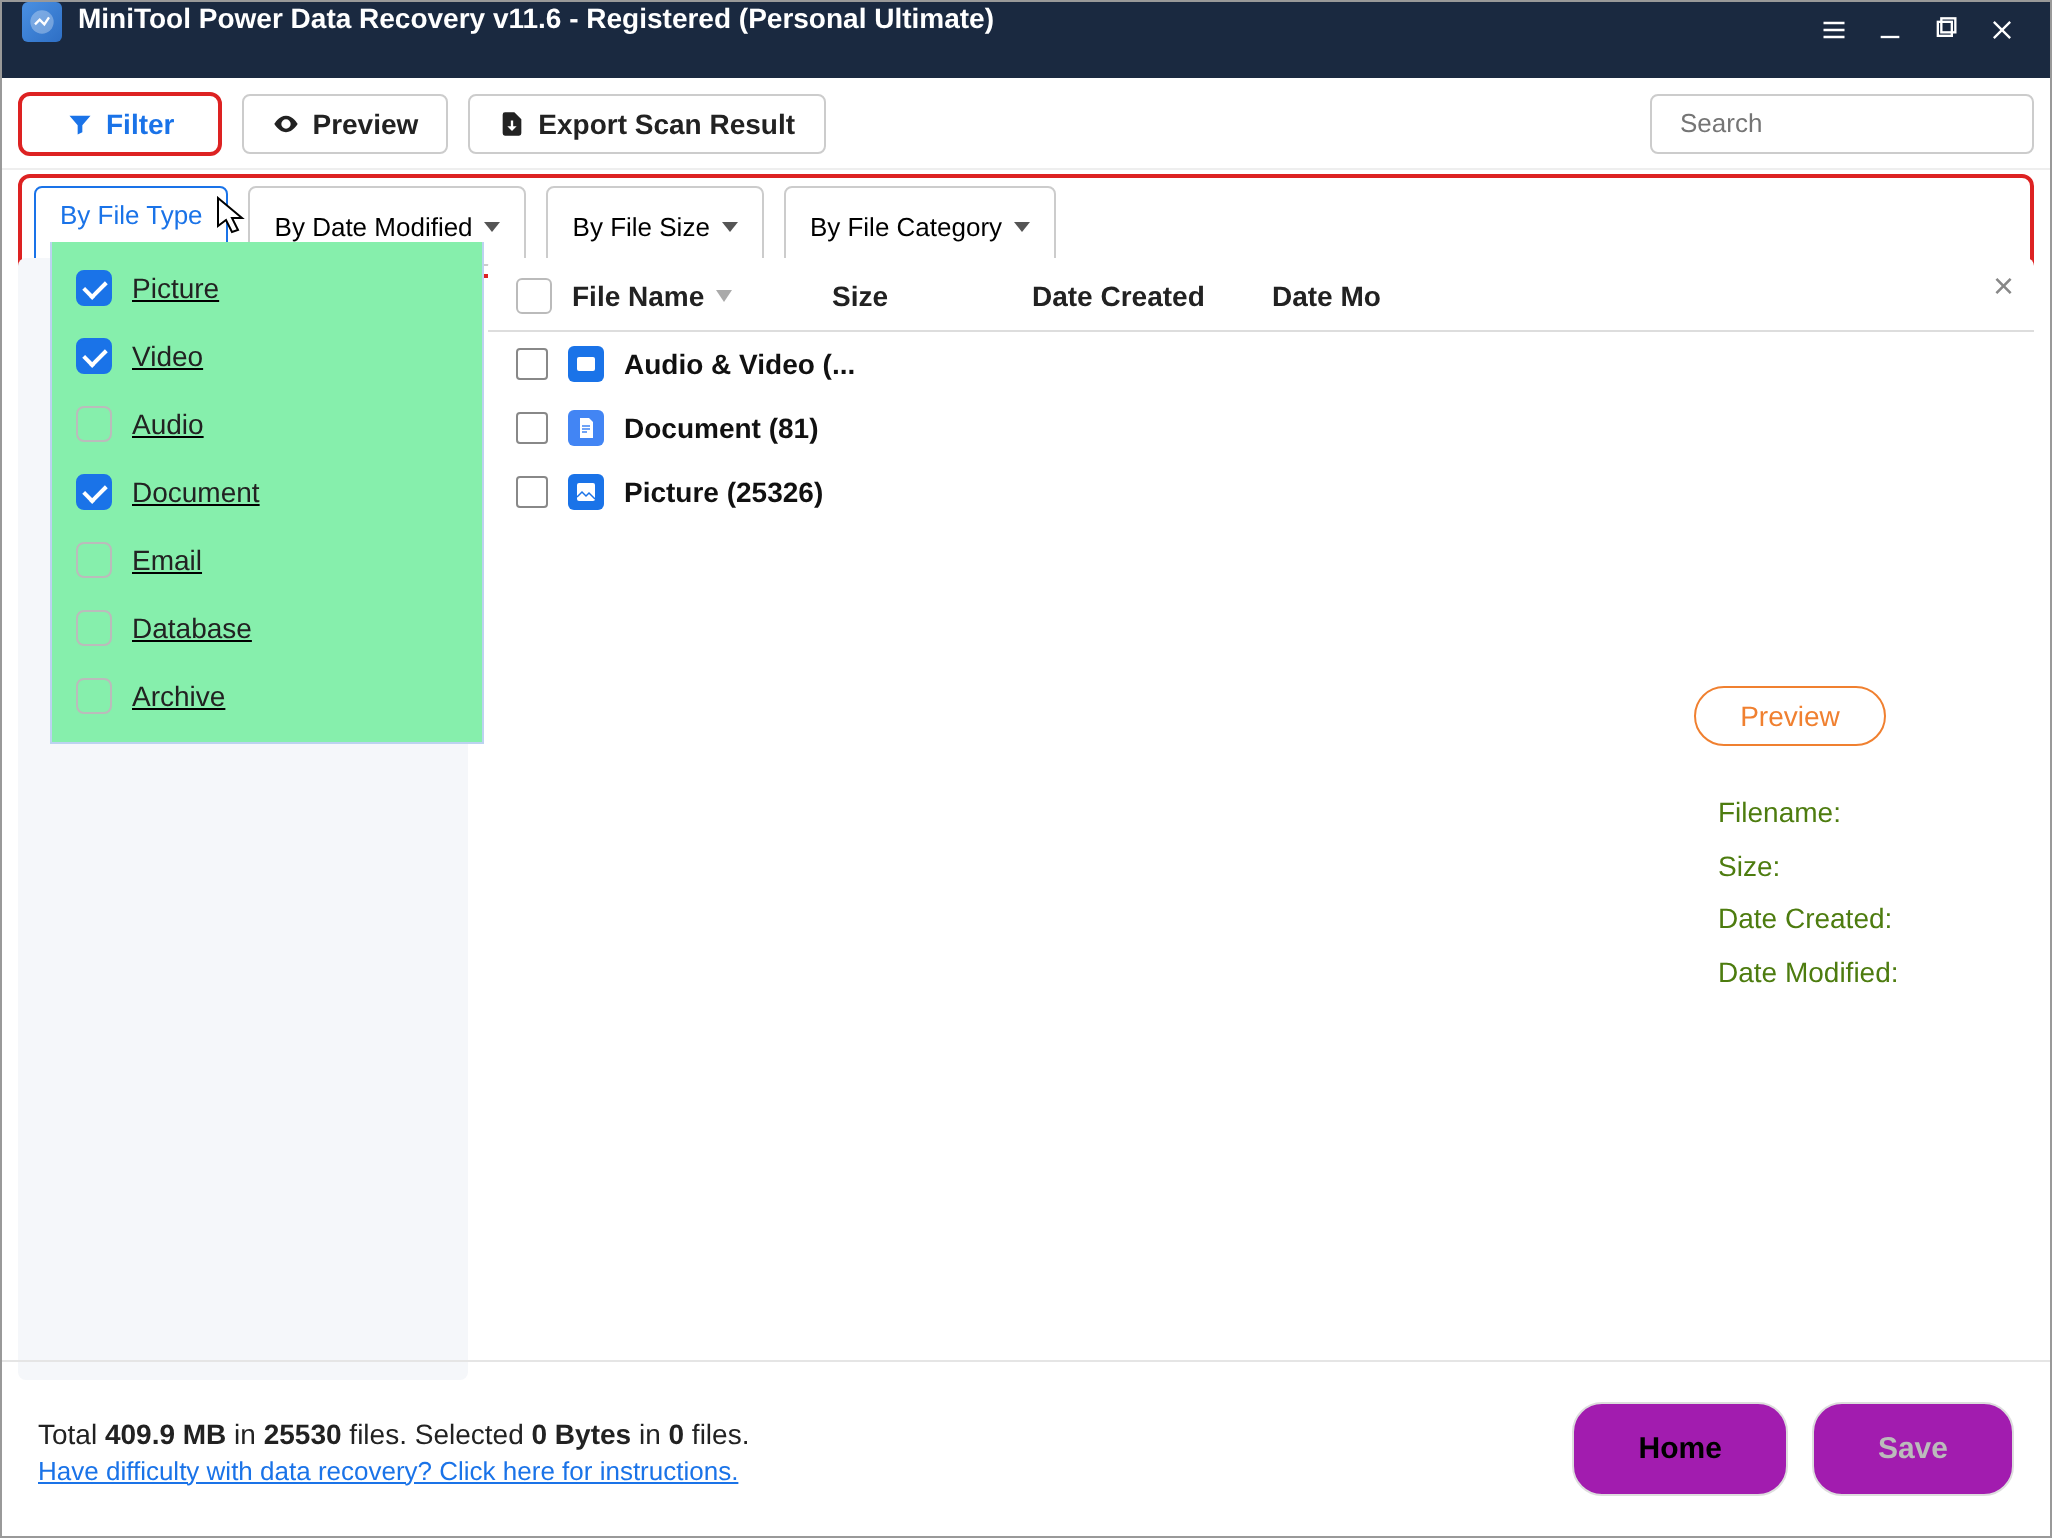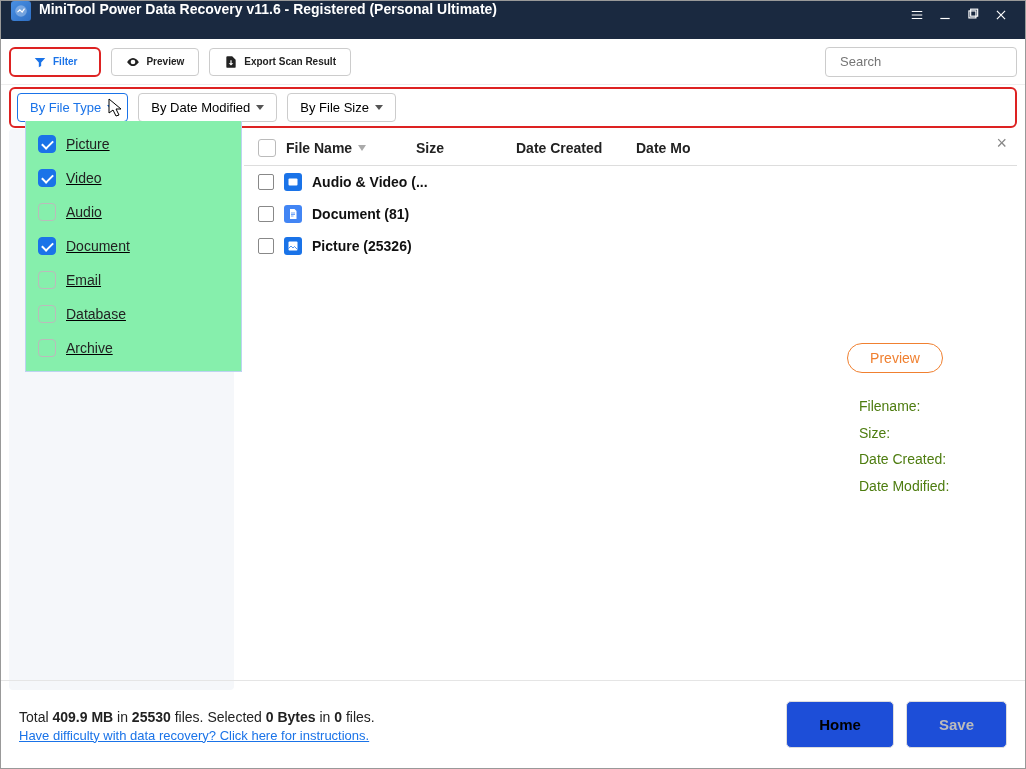--- a/index.html
+++ b/index.html
@@ -5,29 +5,29 @@
 * { margin: 0; padding: 0; box-sizing: border-box; font-family: -apple-system, BlinkMacSystemFont, "Segoe UI", Arial, sans-serif; }
 body { background: #fff; width: 1026px; height: 769px; overflow: hidden; position: relative; border: 1px solid #999; }
 
 .titlebar { background: #1a2940; color: #fff; height: 38px; display: flex; padding: 0 10px; font-size: 14px; font-weight: 600; }
 .app-icon { width: 20px; height: 20px; margin-right: 8px; background: linear-gradient(135deg,#4a90e2,#2e6fc5); border-radius: 3px; display:flex; align-items:center; justify-content:center; font-size:11px;}
 .titlebar-spacer { flex: 1; }
 .titlebar-btn { width: 28px; height: 28px; display: flex; align-items: center; justify-content: center; color: #fff; cursor: pointer; }
 .titlebar-btn svg { width: 14px; height: 14px; }
 
 .toolbar { height: 46px; display: flex; align-items: center; padding: 0 8px; gap: 10px; border-bottom: 1px solid #eee; }
-.btn { background: #fff; border: 1px solid #ccc; border-radius: 4px; padding: 6px 14px; font-size: 10px; font-weight: 600; cursor: pointer; display: inline-flex; align-items: center; gap: 6px; color: #222; }
+.btn { background: #fff; border: 1px solid #ccc; border-radius: 4px; padding: 6px 14px; font-size: 14px; font-weight: 600; cursor: pointer; display: inline-flex; align-items: center; gap: 6px; color: #222; }
 .btn.filter { border: 2px solid #d22; color: #1a73e8; border-radius: 6px; padding: 6px 22px; }
 .btn.filter svg { fill: #1a73e8; }
 .searchbox { margin-left: auto; border: 1px solid #ccc; border-radius: 4px; height: 30px; width: 192px; display: flex; align-items: center; padding: 0 8px; color: #888; }
 .searchbox input { border: none; outline: none; font-size: 13px; flex: 1; margin-left: 6px; }
 
 .filterbar-wrap { border: 2px solid #d22; border-radius: 6px; margin: 2px 8px 0 8px; padding: 4px 6px; display: flex; gap: 10px; }
 .filterchip { border: 1px solid #ccc; border-radius: 4px; padding: 6px 12px; font-size: 13px; cursor: pointer; display: inline-flex; align-items: center; gap: 6px; background: #fff; position: relative; }
-.filterchip.active { border-color: #1a73e8; color: #1a73e8; }
+.filterchip.active { border-color: #1a73e8; color: #1a73e8; flex-direction: column; }
 .caret { width: 0; height: 0; border-left: 4px solid transparent; border-right: 4px solid transparent; border-top: 5px solid #555; }
 .filterchip.active .caret { border-top-color: #1a73e8; }
 
 .cursor-arrow { position:absolute; left: 107px; top: 97px; pointer-events:none; z-index:50;}
 
 .content { position: absolute; top: 128px; left: 8px; right: 8px; bottom: 78px; display: flex; gap: 10px; }
 .sidebar-bg { width: 225px; background: #f5f7fa; border-radius: 4px; position: relative; }
 .sidebar-tab { position: absolute; top: 19px; right: 0; background: #dfeeff; color: #1a73e8; font-weight: 600; font-size: 14px; padding: 6px 10px; border-top: 3px solid #1a73e8; }
 .ellipsis-row { position: absolute; top: 132px; left: 195px; font-size: 14px; color: #333; }
 
@@ -54,21 +54,21 @@
 .detail-pane { position: absolute; right: 0; top: 0; width: 244px; bottom: 0; padding: 14px; }
 .close-x { position: absolute; top: 4px; right: 10px; color: #888; font-size: 18px; cursor: pointer; }
 .preview-btn { display: block; margin: 200px auto 20px auto; border: 1px solid #f08030; color: #f08030; background: #fff; border-radius: 16px; padding: 6px 22px; font-size: 14px; cursor: pointer; }
 .meta { font-size: 14px; color: #4d7c0f; margin: 8px 0 0 72px; line-height: 1.9; }
 
 .statusbar { position: absolute; left: 0; right: 0; bottom: 0; height: 88px; border-top: 1px solid #e5e5e5; display: flex; align-items: center; padding: 0 18px; }
 .status-text { font-size: 14px; color: #222; line-height: 1.5; }
 .status-text .b { font-weight: 700; }
 .help-link { color: #1a73e8; text-decoration: underline; font-size: 13px; display: block; }
 .status-spacer { flex: 1; }
-.big-btn { border: 1px solid #ddd; border-radius: 5px; padding: 14px 32px; font-size: 15px; font-weight: 600; cursor: pointer; background: #1d4ed8; margin-left: 12px; }
+.big-btn { border: 1px solid #ddd; border-radius: 15px; padding: 14px 32px; font-size: 15px; font-weight: 600; cursor: pointer; background: #a21caf; margin-left: 12px; }
 .big-btn.disabled { color: #bbb; }
 
 svg.icon { width: 14px; height: 14px; }
 </style>
 </head>
 <body>
 
 <div class="titlebar">
   <div class="app-icon">
     <svg viewBox="0 0 24 24" width="14" height="14">
@@ -133,20 +133,24 @@
   <div class="filterchip active">
     <span>By File Type</span>
     <span class="caret"></span>
   </div>
   <div class="filterchip">
     <span>By Date Modified</span>
     <span class="caret"></span>
   </div>
   <div class="filterchip">
     <span>By File Size</span>
+    <span class="caret"></span>
+  </div>
+  <div class="filterchip">
+    <span>By File Category</span>
     <span class="caret"></span>
   </div>
 </div>
 
 <svg class="cursor-arrow" width="16" height="20" viewBox="0 0 16 20">
   <path d="M1 1 L1 15 L5 12 L8 18 L11 17 L8 11 L13 11 Z" fill="#fff" stroke="#000" stroke-width="1"></path>
 </svg>
 
 <div class="dropdown" id="type-dropdown">
     <div class="drop-item">

